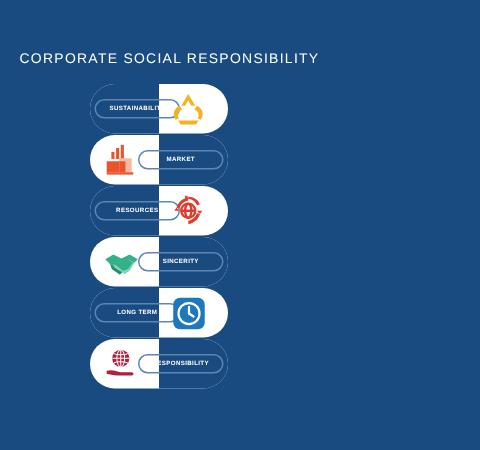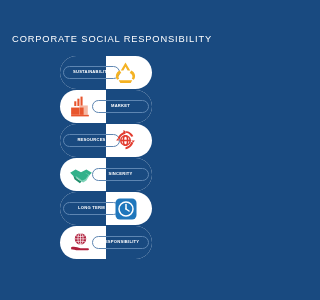--- a/index.html
+++ b/index.html
@@ -19,26 +19,27 @@
     position: absolute;
     inset: 0;
     background: #194a80;
   }
 
   .title {
     position: absolute;
     top: 34px;
     left: 0;
     right: 0;
-    text-align: right;
+    text-align: left;
     color: #ffffff;
     font-size: 9.3px;
     letter-spacing: 0.85px;
     font-weight: 400;
     white-space: nowrap;
+    padding-left: 13px;
   }
 
   .rows {
     position: absolute;
     top: 56px;
     left: 0;
     right: 0;
   }
 
   .row {

